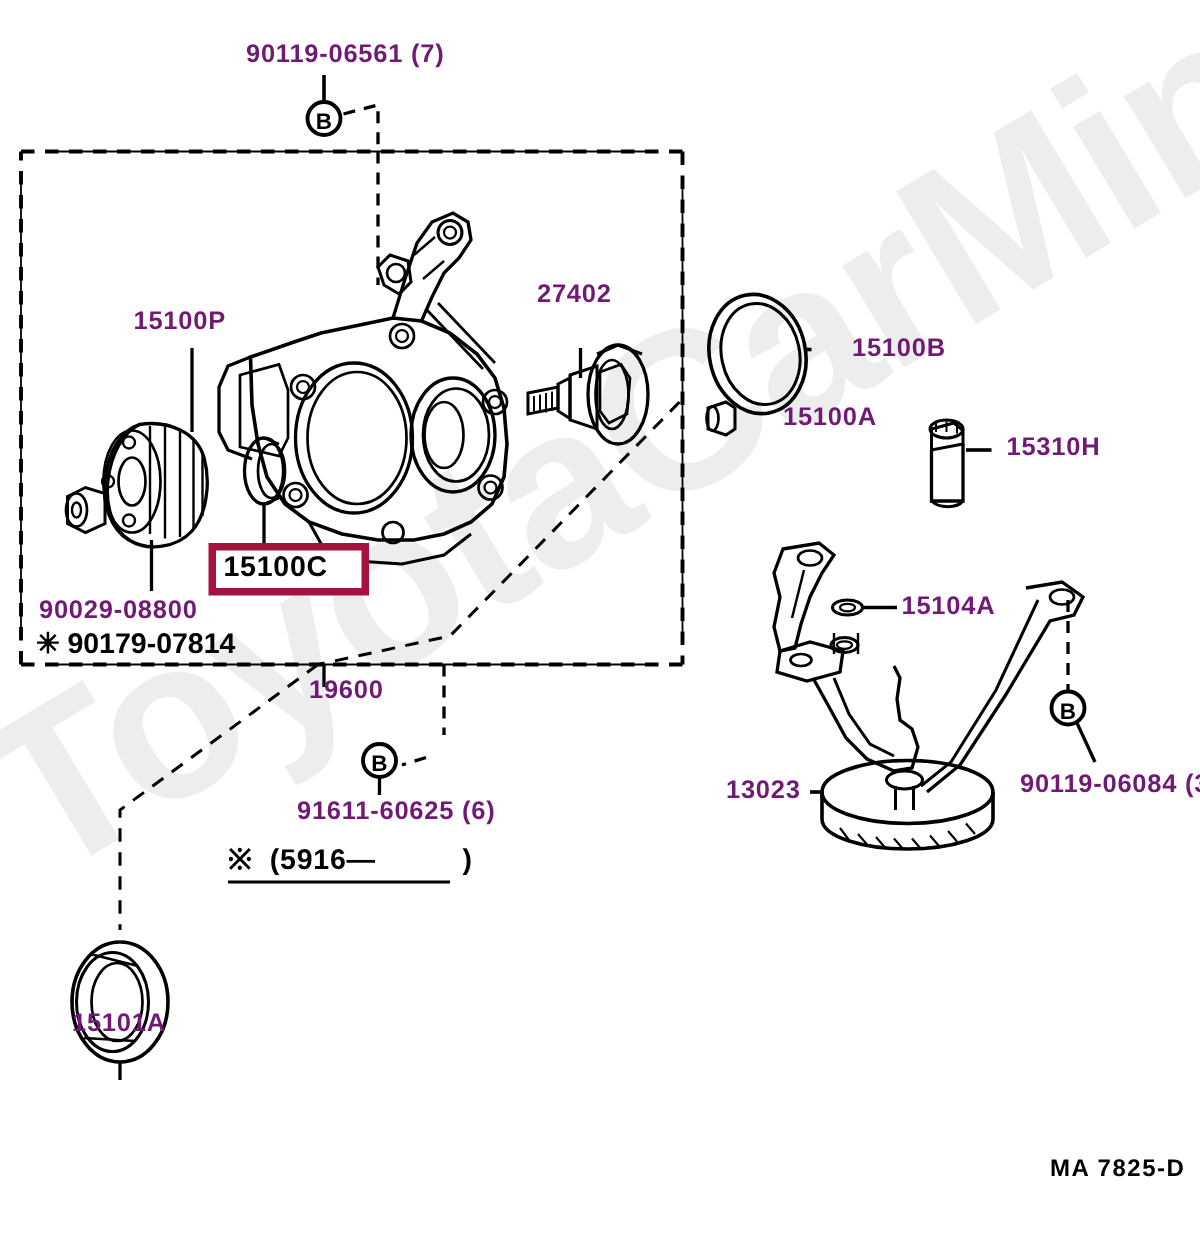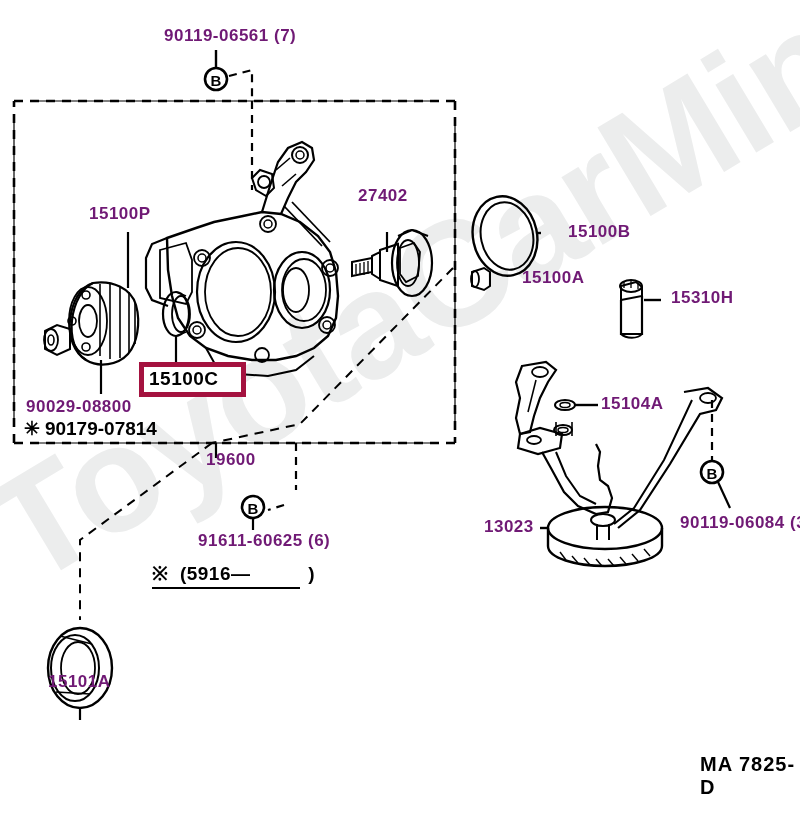--- a/index.html
+++ b/index.html
@@ -65,24 +65,25 @@
     font-weight: bold;
     color: #000000;
     white-space: nowrap;
     letter-spacing: 0.5px;
     overflow: hidden;
   }
   .footer-code {
     position: absolute;
     z-index: 4;
     font-family: "Liberation Sans", sans-serif;
-    font-size: 20px;
+    font-size: 16px;
     font-weight: bold;
     color: #000000;
     letter-spacing: 1px;
+    margin-top: 18px;
   }
   .note-row {
     position: absolute;
     z-index: 4;
     display: flex;
     align-items: baseline;
     border-bottom: 2px solid #000;
     padding-bottom: 2px;
   }
   .note-sym {

